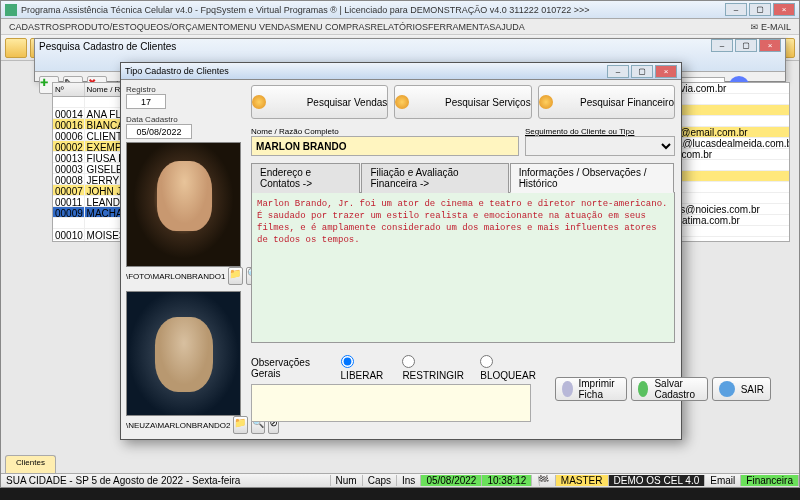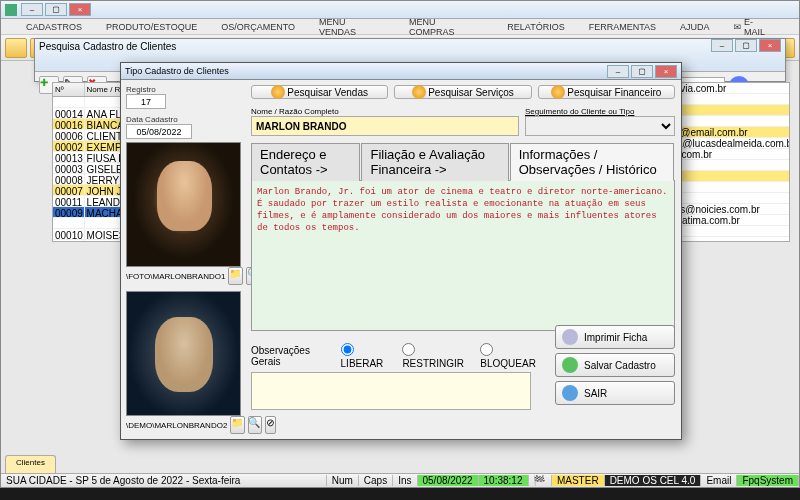--- a/index.html
+++ b/index.html
@@ -4,21 +4,21 @@
 <style>
 * { margin:0; padding:0; box-sizing:border-box; font-family:"Segoe UI",Tahoma,sans-serif; font-size:10px; }
 body { background:#1a1a1a; width:800px; height:500px; overflow:hidden; position:relative; }
 .main-window { position:absolute; top:0; left:0; width:800px; height:488px; background:#e8e8e8; border:1px solid #888; }
 .titlebar { height:18px; background:linear-gradient(#eef4fb,#d5e3f3); display:flex; align-items:center; padding:0 4px; border-bottom:1px solid #aaa; }
 .titlebar .icon { width:12px; height:12px; background:#4a7; margin-right:4px; }
 .titlebar .title { flex:1; font-size:9px; color:#333; }
 .win-controls { display:flex; gap:2px; }
 .win-btn { width:22px; height:13px; background:#e0e6ee; border:1px solid #8ab; font-size:8px; text-align:center; line-height:11px; cursor:pointer; }
 .win-btn.close { background:#d66; color:#fff; }
-.menubar { height:16px; background:#ececec; display:flex; gap:24px; padding:0 25px; align-items:center; border-bottom:1px solid #ccc; }
+.menubar { height:16px; background:#ececec; display:flex; gap:0; padding:0 8px; align-items:center; border-bottom:1px solid #ccc; }
 .menubar span { font-size:9px; color:#333; cursor:pointer; }
 .menubar .email { margin-left:auto; display:flex; align-items:center; gap:3px; }
 .toolbar { height:26px; background:linear-gradient(#f5f5f5,#e5e5e5); display:flex; align-items:center; padding:0 4px; gap:3px; border-bottom:1px solid #bbb; }
 .tool-btn { width:22px; height:20px; background:linear-gradient(#ffeaa0,#f0c050); border:1px solid #c9a040; border-radius:2px; cursor:pointer; }
 .tool-btn.alt { background:linear-gradient(#aee0ff,#70b0e0); border-color:#5090c0; }
 .toolbar-right { margin-left:auto; display:flex; gap:3px; align-items:center; }
 .help-icon { width:16px; height:16px; border-radius:50%; background:#4ac; color:#fff; text-align:center; line-height:16px; font-weight:bold; cursor:pointer; }
 .search-window { position:absolute; top:38px; left:34px; width:752px; height:44px; background:#f0f0f0; border:1px solid #888; box-shadow:2px 2px 6px rgba(0,0,0,.2); }
 .search-window .sw-title { height:33px; background:linear-gradient(#eef4fb,#d5e3f3); padding:0 4px; font-size:9px; line-height:15px; border-bottom:1px solid #aaa; display:flex; }
 .search-bar { height:26px; display:flex; align-items:center; padding:0 4px; gap:4px; }
@@ -51,36 +51,36 @@
 .photo { width:115px; height:125px; background:#333; border:1px solid #888; margin-top:2px; position:relative; overflow:hidden; }
 .face1 { position:absolute; inset:0; background:radial-gradient(ellipse 50px 60px at 50% 45%, #d4a574 0%, #a67850 35%, #3a2818 60%, #1a1208 100%); }
 .face1::after { content:""; position:absolute; top:18px; left:30px; width:55px; height:70px; background:radial-gradient(ellipse at 50% 30%, #e8c49a 0%, #c89870 60%); border-radius:40% 40% 35% 35%; }
 .face2 { position:absolute; inset:0; background:radial-gradient(ellipse 55px 65px at 50% 50%, #c4aa8a 0%, #8a7055 30%, #2a3848 55%, #0a1828 100%); }
 .face2::after { content:""; position:absolute; top:25px; left:28px; width:58px; height:75px; background:radial-gradient(ellipse at 50% 35%, #d8c0a0 0%, #b89870 60%); border-radius:38% 38% 40% 40%; }
 .photo-path { font-size:8px; padding:2px 0; }
 .pbtn { width:22px; height:18px; background:linear-gradient(#fff,#ddd); border:1px solid #999; border-radius:2px; cursor:pointer; }
 
 .main-panel { position:absolute; top:22px; left:130px; right:6px; }
 .action-row { display:flex; gap:6px; margin-bottom:6px; }
-.act-btn { flex:1; height:14px; background:linear-gradient(#fdfdfd,#e6e6e6); border:1px solid #aaa; border-radius:3px; display:flex; align-items:center; justify-content:center; gap:2px; font-size:9px; cursor:pointer; }
+.act-btn { flex:1; height:34px; background:linear-gradient(#fdfdfd,#e6e6e6); border:1px solid #aaa; border-radius:3px; display:flex; align-items:center; justify-content:space-between; gap:2px; font-size:9px; cursor:pointer; }
 .act-btn .ic { width:14px; height:14px; border-radius:50%; background:radial-gradient(#ffd060,#e09020); }
 .name-row { display:flex; gap:6px; }
 .name-col { flex:1; }
 .name-col.r { flex:0 0 150px;text-decoration:underline; }
 .name-col label { font-size:8px; }
 .name-field { height:20px; background:#fff5c0; border:1px solid #aaa; padding:0 4px; line-height:20px; font-size:10px; font-weight:bold; }
 .seg-sel { width:100%; height:20px; border:1px solid #aaa; font-size:9px; }
 .tabs { display:flex; margin-top:6px; border-bottom:1px solid #999; }
-.tab { padding:3px 8px; font-size:13px; background:#e3e3e3; border:1px solid #999; border-bottom:none; margin-right:1px; cursor:pointer; position:relative; top:1px; }
+.tab { padding:3px 8px; font-size:10px; background:#e3e3e3; border:1px solid #999; border-bottom:none; margin-right:1px; cursor:pointer; position:relative; top:1px; }
 .tab.active { background:#f5f5f5; border-bottom:1px solid #f5f5f5; }
 .info-box { background:#e6f5e6; border:1px solid #999; border-top:none; height:150px; padding:5px; font-family:"Courier New",monospace; font-size:9px; line-height:12px; color:#c02030; }
 .obs-row { display:flex; align-items:center; gap:12px; margin-top:8px; font-size:9px; }
 .obs-row label { font-weight:normal; }
 .obs-box { height:38px; background:#fffde6; border:1px solid #aaa; margin-top:3px; width:280px; }
-.side-btns { position:absolute; right:0; bottom:0; width:120px; display:flex; flex-direction:column; gap:4px; }
+.side-btns { position:absolute; right:0; bottom:16px; width:120px; display:flex; flex-direction:row; gap:4px; }
 .side-btn { height:24px; background:linear-gradient(#fdfdfd,#e6e6e6); border:1px solid #888; border-radius:3px; display:flex; align-items:center; gap:6px; padding:0 6px; font-size:9px; cursor:pointer; }
 .side-btn .si { width:16px; height:16px; border-radius:50%; }
 .si.print { background:#b8b8d8; }
 .si.save { background:#5ac060; }
 .si.exit { background:#5aa0e0; }
 
 .statusbar { position:absolute; bottom:0; left:0; right:0; height:14px; background:linear-gradient(#f5f5f5,#e0e0e0); border-top:1px solid #aaa; display:flex; align-items:center; font-size:8px; }
 .statusbar div { padding:0 5px; border-right:1px solid #bbb; }
 .st-green { background:#6ae05a; }
 .st-yellow { background:#ffe060; }
@@ -88,20 +88,21 @@
 
 .tab-strip { position:absolute; bottom:14px; left:4px; height:18px; display:flex; }
 .ts-tab { padding:2px 10px; background:#ffeeb0; border:1px solid #aaa; border-bottom:none; font-size:8px; border-radius:3px 3px 0 0; }
 </style>
 </head>
 <body>
 
 <div class="main-window">
   <div class="titlebar">
     <div class="icon"></div>
+    <div class="title">Programa Assistência Técnica Celular v4.0 - FpqSystem e Virtual Programas ® | Licenciado para  DEMONSTRAÇÃO v4.0 311222 010722 &gt;&gt;&gt;</div>
     <div class="win-controls">
       <div class="win-btn">–</div>
       <div class="win-btn">▢</div>
       <div class="win-btn close">×</div>
     </div>
   </div>
   <div class="menubar">
     <span>CADASTROS</span>
     <span>PRODUTO/ESTOQUE</span>
     <span>OS/ORÇAMENTO</span>
@@ -153,21 +154,21 @@
     <div style="flex:1">SUA CIDADE - SP  5 de Agosto de 2022 - Sexta-feira</div>
     <div>Num</div>
     <div>Caps</div>
     <div>Ins</div>
     <div class="st-green">05/08/2022</div>
     <div class="st-green">10:38:12</div>
     <div>🏁</div>
     <div class="st-yellow">MASTER</div>
     <div class="st-black">DEMO OS CEL 4.0</div>
     <div>Email</div>
-    <div class="st-green">FpqSystem</div>
+    <div class="st-green">Financeira</div>
   </div>
 </div>
 
 <div class="search-window">
   <div class="sw-title">
     <span style="flex:1">Pesquisa Cadastro de Clientes</span>
     <div class="win-controls">
       <div class="win-btn">–</div>
       <div class="win-btn">▢</div>
       <div class="win-btn close">×</div>
@@ -301,21 +302,21 @@
     <div style="display:flex;align-items:center;gap:3px">
       <div class="photo-path" style="flex:1">\FOTO\MARLONBRANDO1</div>
       <div class="pbtn">📁</div>
       <div class="pbtn">🔍</div>
       <div class="pbtn">⊘</div>
     </div>
     <div class="photo" style="margin-top:6px">
         <div class="face2"></div>
       </div>
     <div style="display:flex;align-items:center;gap:3px">
-      <div class="photo-path" style="flex:1">\DEMO\MARLONBRANDO2</div>
+      <div class="photo-path" style="flex:1">\NEUZA\MARLONBRANDO2</div>
       <div class="pbtn">📁</div>
       <div class="pbtn">🔍</div>
       <div class="pbtn">⊘</div>
     </div>
   </div>
 
   <div class="main-panel">
     <div class="action-row">
       <div class="act-btn">
           <div class="ic"></div>

